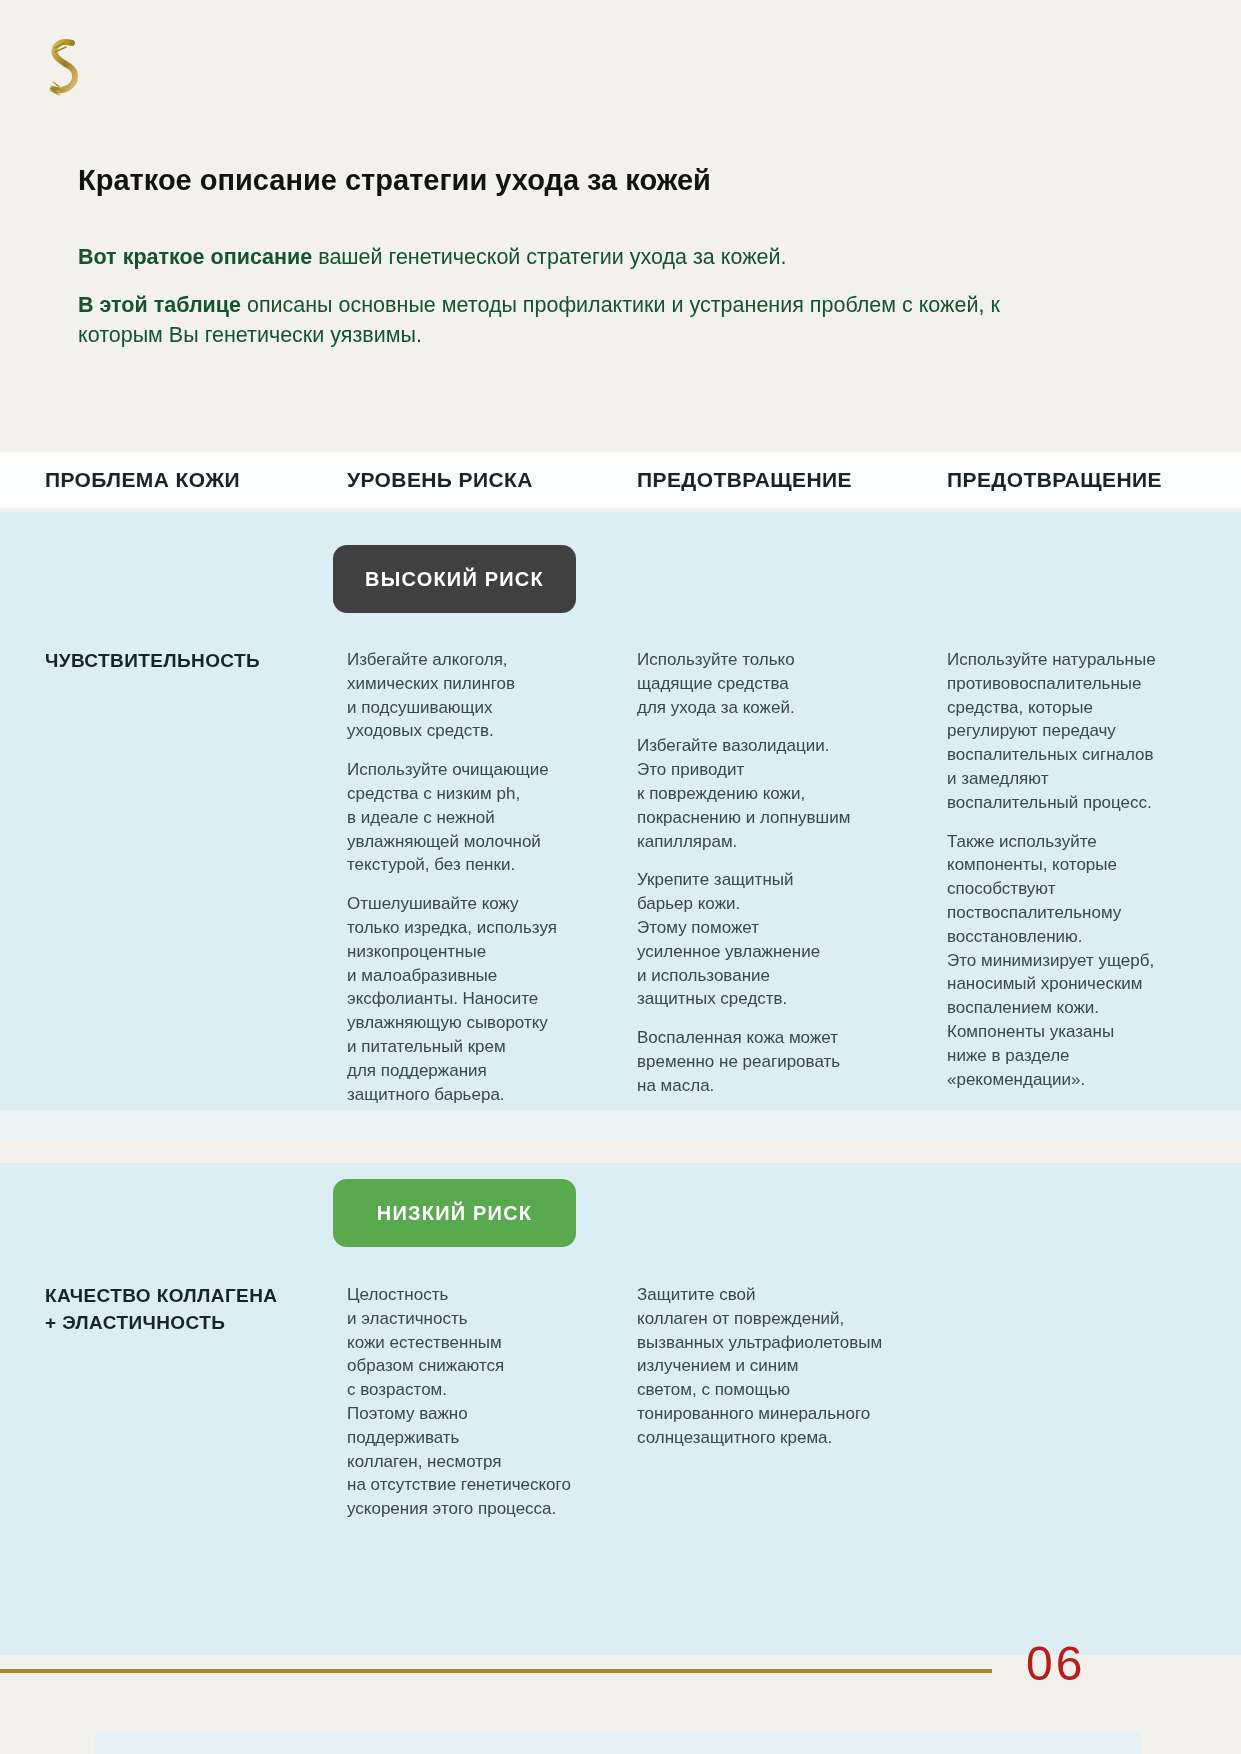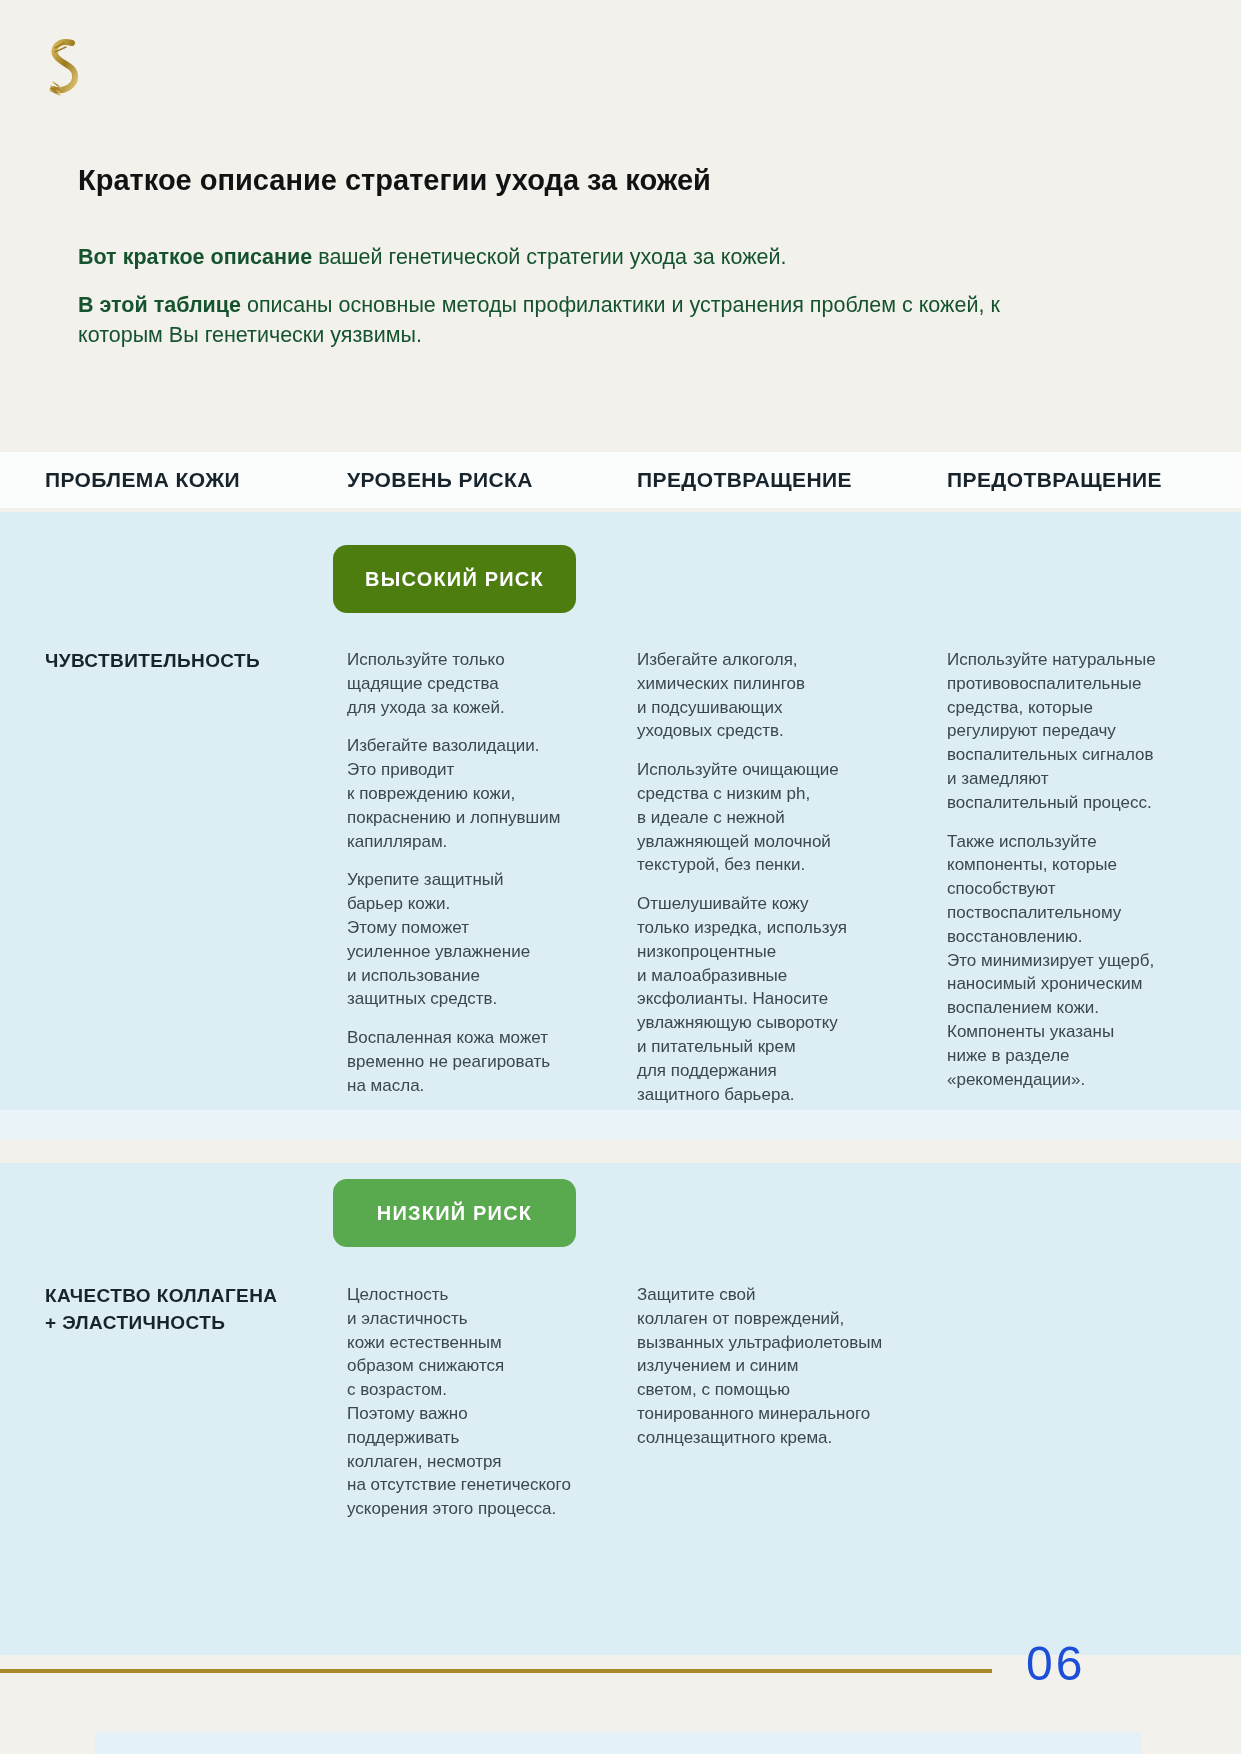--- a/index.html
+++ b/index.html
@@ -71,21 +71,21 @@
   .cell p {
     margin:0 0 15px 0;
     font-size:17px; line-height:1.4; color:#3A474F;
     white-space:pre-line;
   }
 
   
   .gold-line { position:absolute; top:1669px; left:0; width:992px; height:4px; background:#A8882B; }
   .page-num {
     position:absolute; left:1026px; top:1636px;
-    font-size:48px; font-weight:300; color:#1d4ed8; letter-spacing:3px;
+    font-size:48px; font-weight:300; color:#b91c1c; letter-spacing:3px;
   }
   .bottom-strip { position:absolute; left:95px; bottom:0; width:1046px; height:22px; background:#E4F1F7; }
 </style>
 </head>
 <body>
 
 <div class="page">
 
   <div class="logo-wrap">
     <svg width="36" height="62" viewBox="0 0 36 62" xmlns="http://www.w3.org/2000/svg">
@@ -113,42 +113,23 @@
   <p class="intro intro-2"><b>В этой таблице</b><span> описаны основные методы профилактики и устранения проблем с кожей, к которым Вы генетически уязвимы.</span></p>
 
   <div class="thead">
     <span class="th">ПРОБЛЕМА КОЖИ</span>
     <span class="th">УРОВЕНЬ РИСКА</span>
     <span class="th">ПРЕДОТВРАЩЕНИЕ</span>
     <span class="th">ПРЕДОТВРАЩЕНИЕ</span>
   </div>
 
   <div class="section section-1">
-    <div class="badge" style="background: #4d7c0f;">ВЫСОКИЙ РИСК</div>
+    <div class="badge" style="background: #404040;">ВЫСОКИЙ РИСК</div>
     <div class="row">
       <p class="problem">ЧУВСТВИТЕЛЬНОСТЬ</p>
-      <div class="cell">
-        <p>Используйте только
-щадящие средства
-для ухода за кожей.</p>
-        <p>Избегайте вазолидации.
-Это приводит
-к повреждению кожи,
-покраснению и лопнувшим
-капиллярам.</p>
-        <p>Укрепите защитный
-барьер кожи.
-Этому поможет
-усиленное увлажнение
-и использование
-защитных средств.</p>
-        <p>Воспаленная кожа может
-временно не реагировать
-на масла.</p>
-      </div>
       <div class="cell">
         <p>Избегайте алкоголя,
 химических пилингов
 и подсушивающих
 уходовых средств.</p>
         <p>Используйте очищающие
 средства с низким ph,
 в идеале с нежной
 увлажняющей молочной
 текстурой, без пенки.</p>
@@ -156,20 +137,39 @@
 только изредка, используя
 низкопроцентные
 и малоабразивные
 эксфолианты. Наносите
 увлажняющую сыворотку
 и питательный крем
 для поддержания
 защитного барьера.</p>
       </div>
       <div class="cell">
+        <p>Используйте только
+щадящие средства
+для ухода за кожей.</p>
+        <p>Избегайте вазолидации.
+Это приводит
+к повреждению кожи,
+покраснению и лопнувшим
+капиллярам.</p>
+        <p>Укрепите защитный
+барьер кожи.
+Этому поможет
+усиленное увлажнение
+и использование
+защитных средств.</p>
+        <p>Воспаленная кожа может
+временно не реагировать
+на масла.</p>
+      </div>
+      <div class="cell">
         <p>Используйте натуральные
 противовоспалительные
 средства, которые
 регулируют передачу
 воспалительных сигналов
 и замедляют
 воспалительный процесс.</p>
         <p>Также используйте
 компоненты, которые
 способствуют

